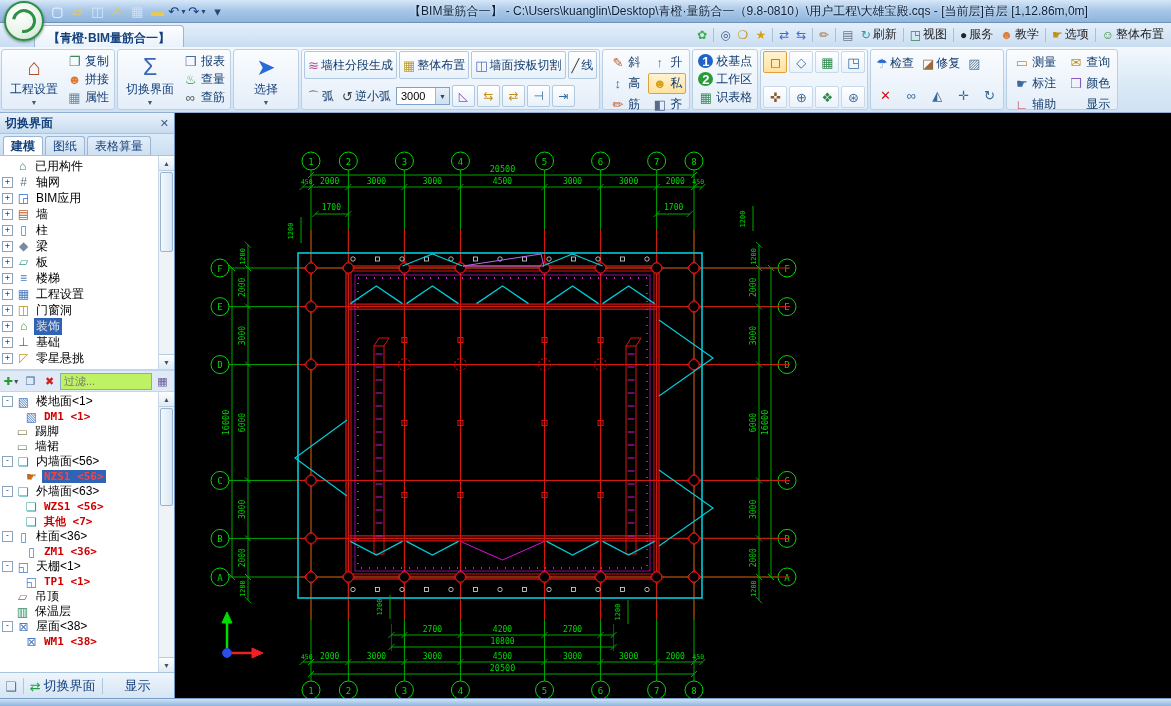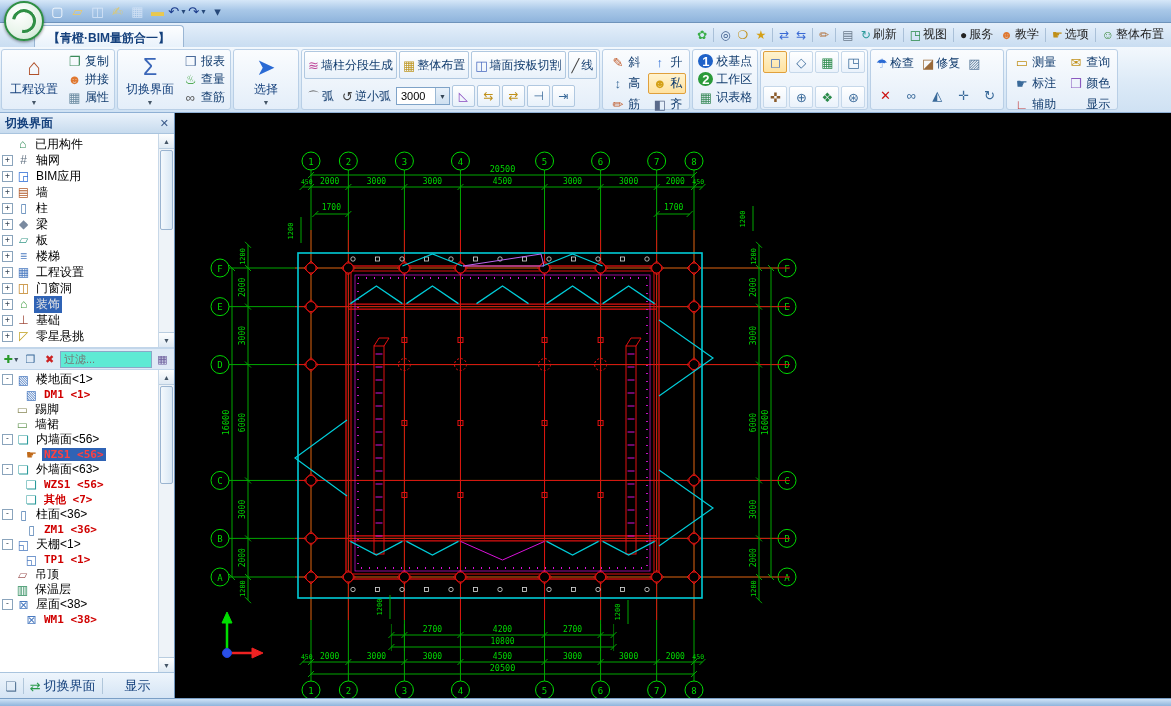--- a/index.html
+++ b/index.html
@@ -93,21 +93,21 @@
   .vscroll{position:absolute;right:0;top:0;bottom:0;width:15px;background:#eef3f8;border-left:1px solid #c8d8e8}
   .varrow{height:14px;background:linear-gradient(#fdfefe,#dfeaf4);border-bottom:1px solid #b9cde0;
     font-size:7px;color:#456;display:flex;align-items:center;justify-content:center}
   .varrow.bot{position:absolute;bottom:0;left:0;right:0;border-top:1px solid #b9cde0;border-bottom:none}
   .vthumb{position:absolute;left:1px;right:1px;border:1px solid #9ab4d0;border-radius:2px;
     background:linear-gradient(90deg,#f4f9fd,#d8e7f4)}
   .filterrow{height:20px;flex:none;background:#dfeaf6;border-top:1px solid #c2d6ea;border-bottom:1px solid #c2d6ea;
     display:flex;align-items:center;gap:2px;padding:0 3px}
   .fbtn{min-width:17px;height:16px;display:flex;align-items:center;justify-content:center;font-size:11px}
   .fbtn .dd{font-size:7px;color:#456}
-  .finput{flex:1;height:15px;border:1px solid #8aa8c8;background:#5eead4;font-size:11px;padding:0 3px;color:#777;min-width:0}
+  .finput{flex:1;height:15px;border:1px solid #8aa8c8;background:#bef264;font-size:11px;padding:0 3px;color:#777;min-width:0}
   .pbottom{height:26px;flex:none;background:linear-gradient(#eef5fc,#d4e4f4);border-top:1px solid #a9c4de;
     display:flex;align-items:center;padding:0 5px;gap:6px;color:#14407c;font-size:13px}
   .psep{width:1px;height:16px;background:#b0c6da}
   .pbot-btn{display:flex;align-items:center;gap:3px}
   
   .canvas{position:absolute;top:113px;left:175px;right:0;bottom:7px;background:#000;overflow:hidden}
   .canvas svg{position:absolute;top:5px;left:0}
   .bottomframe{position:absolute;left:0;right:0;bottom:0;height:7px;background:linear-gradient(#cfe3f6,#8fb4dc);border-top:1px solid #7a9fc6;z-index:7}
 </style>
 </head>
@@ -139,20 +139,21 @@
         <span class="dd">▼</span>
       </span>
       <span class="tb-btn">
         <span class="ic" style="color: rgb(26, 58, 138);">↷</span>
         <span class="dd">▼</span>
       </span>
       <span class="tb-btn">
         <span class="ic" style="color: rgb(39, 73, 122);">▾</span>
       </span>
     </span>
+  <span class="tb-title">【BIM量筋合一】 - C:\Users\kuanglin\Desktop\青橙·量筋合一（9.8-0810）\用户工程\大雄宝殿.cqs - [当前层]首层 [1,12.86m,0m]</span>
 </div>
 
 <div class="tabrow">
   <div class="rtab">
     <span>【青橙·BIM量筋合一】</span>
   </div>
   <div class="quickbar">
       <span class="qb-btn">
         <span class="ic" style="color: rgb(58, 174, 73);">✿</span>
       </span>
@@ -448,20 +449,31 @@
         </div>
       </div>
     </div>
 </div>
 
 <div class="sidepanel">
   <div class="phead">
     <span>切换界面</span>
     <span class="pclose">✕</span>
   </div>
+  <div class="ptabs">
+      <div class="ptab active">
+        <span>建模</span>
+      </div>
+      <div class="ptab">
+        <span>图纸</span>
+      </div>
+      <div class="ptab">
+        <span>表格算量</span>
+      </div>
+    </div>
   <div class="tree" id="tree1">
     <div class="titem">
         <span class="sp"></span>
         <span class="ic tic" style="color: rgb(46, 139, 87);">⌂</span>
         <span class="tlabel">已用构件</span>
       </div>
       <div class="titem">
         <span class="exp">+</span>
         <span class="ic tic" style="color: rgb(96, 112, 128);">#</span>
         <span class="tlabel">轴网</span>

